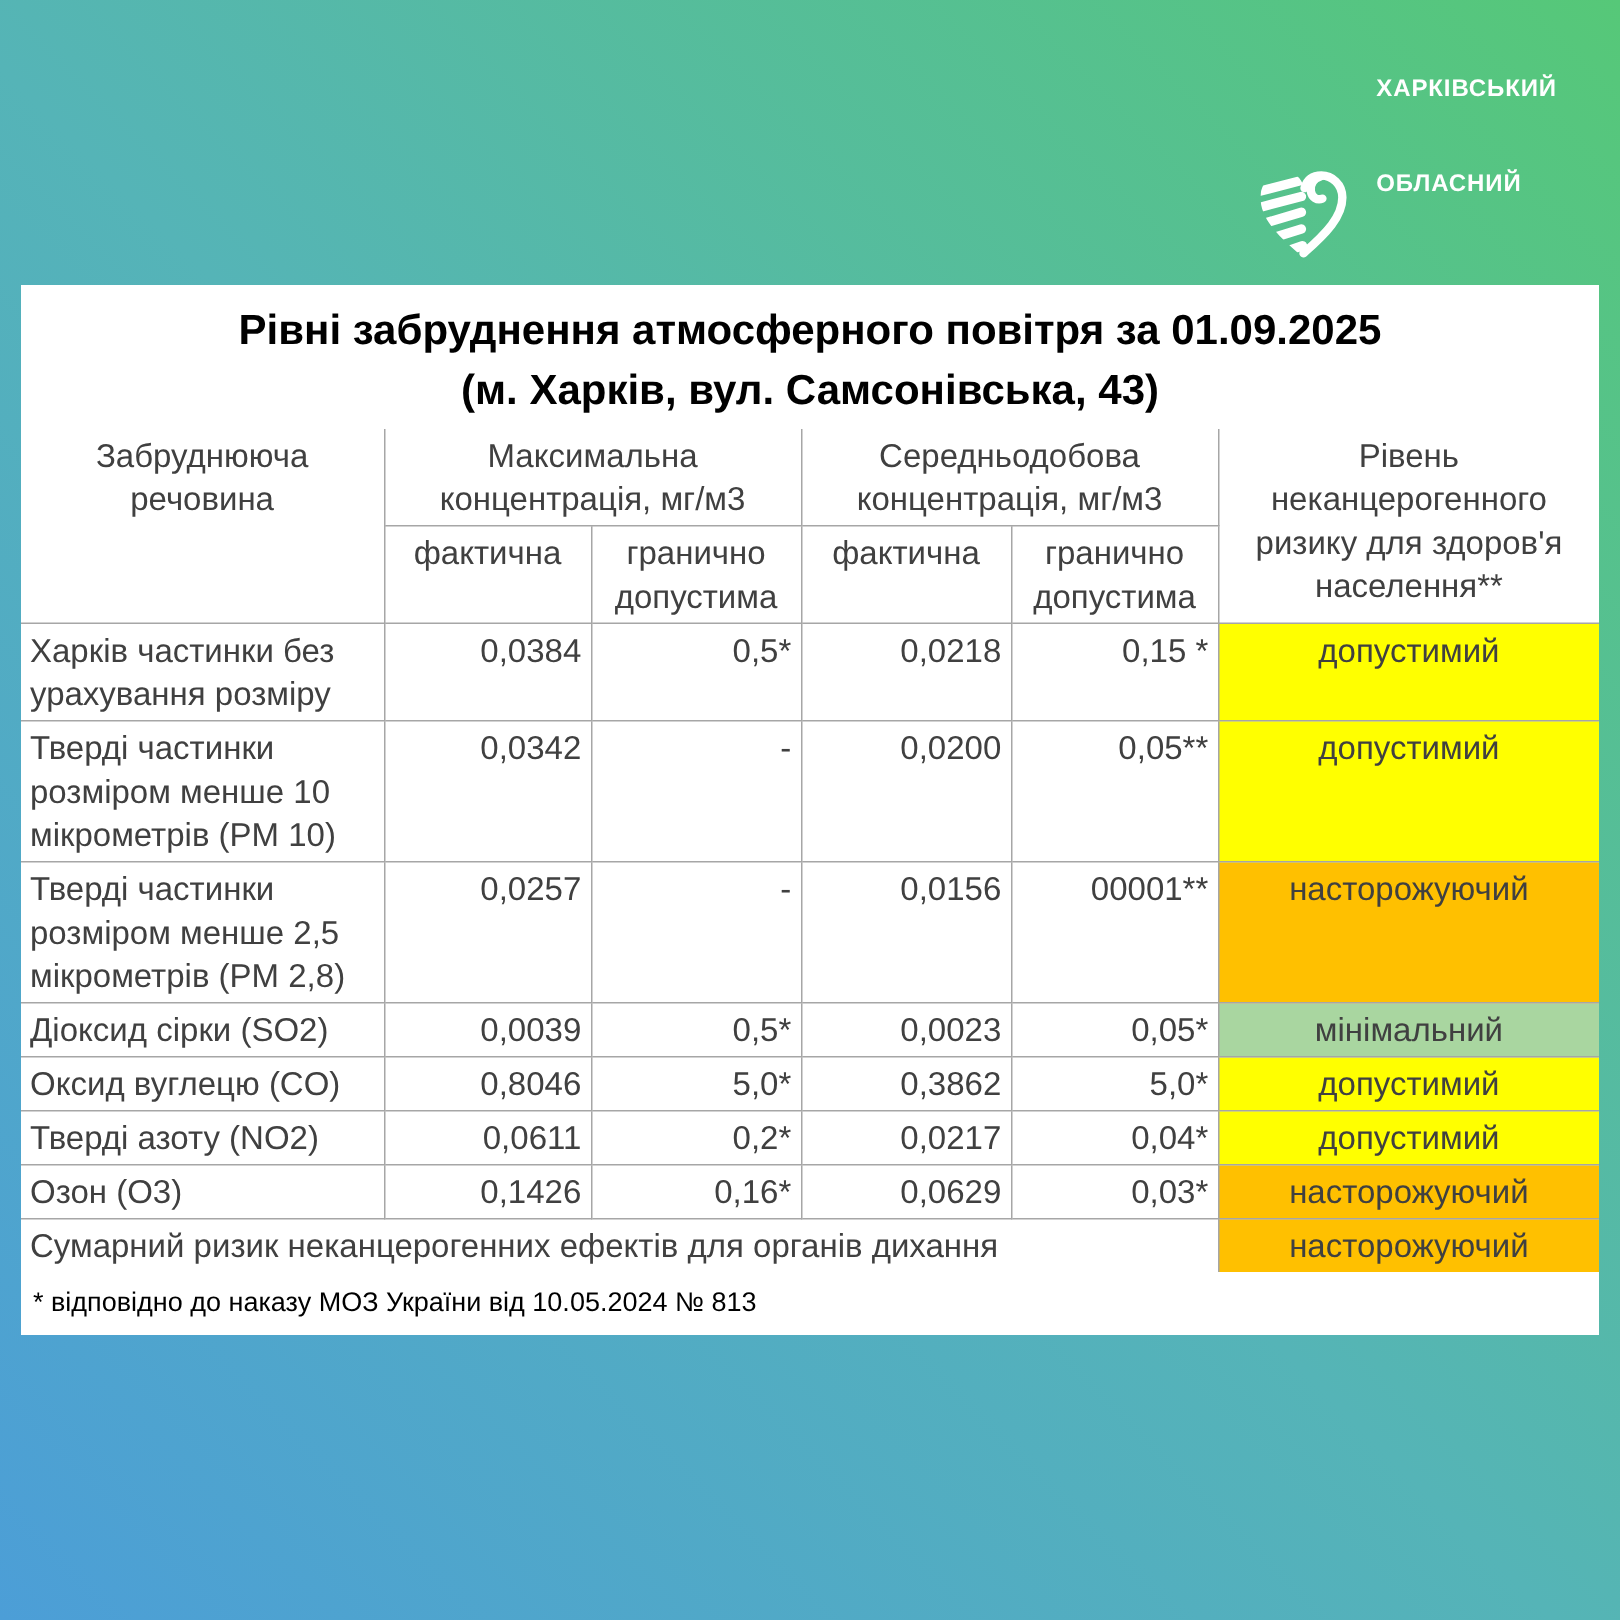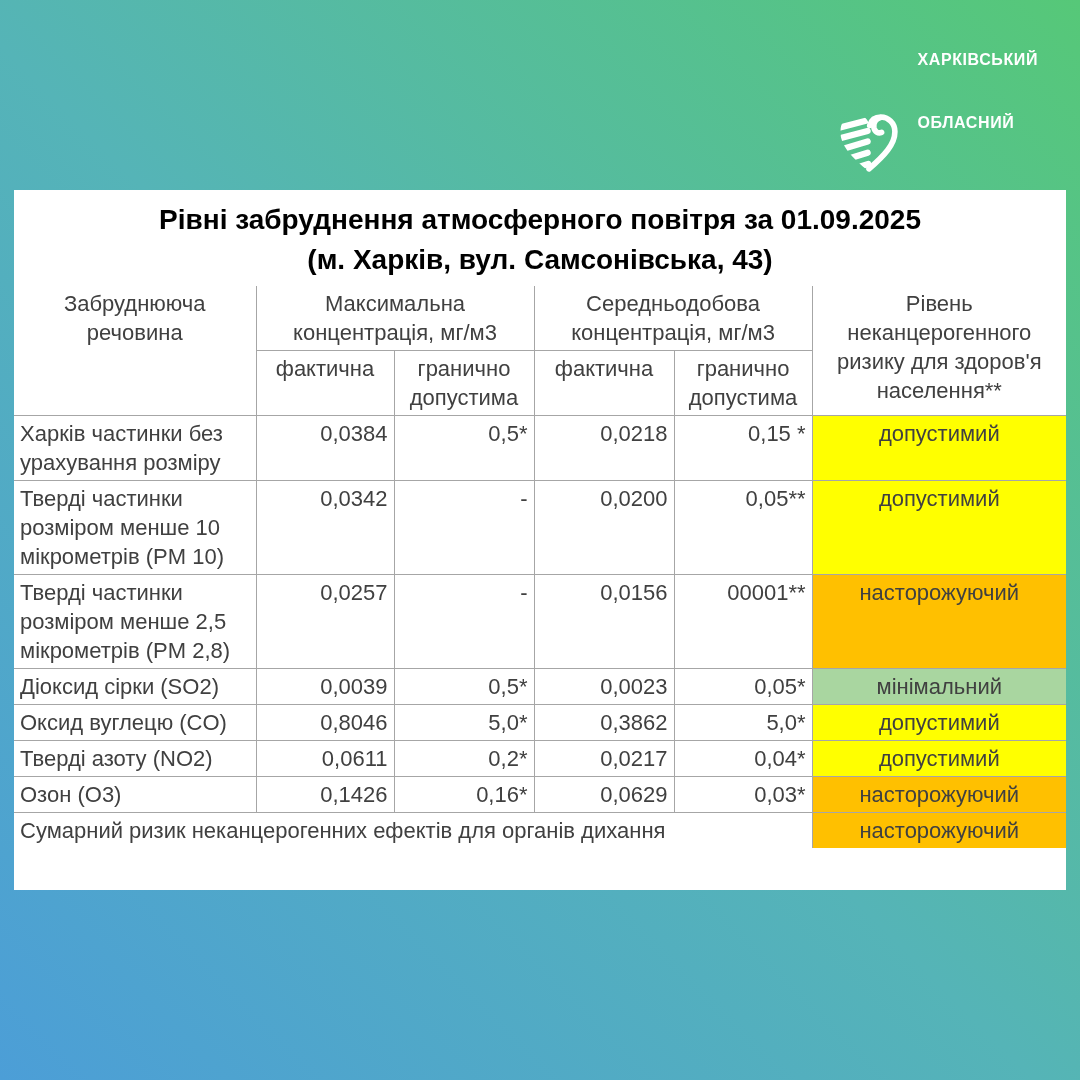--- a/index.html
+++ b/index.html
@@ -182,15 +182,16 @@
       </tbody>
     <tbody>
       <tr>
         <td class="td-name" colspan="5">Сумарний ризик неканцерогенних ефектів для органів дихання</td>
         <td class="td-risk" id="summary-risk-cell" style="background: rgb(255, 192, 0);">насторожуючий</td>
       </tr>
     </tbody>
   </table>
 
   <div class="footnotes">
+    <div class="footnote">* відповідно до наказу МОЗ України від 10.05.2024 № 813</div>
   </div>
 
 </div>
 
 </body></html>

